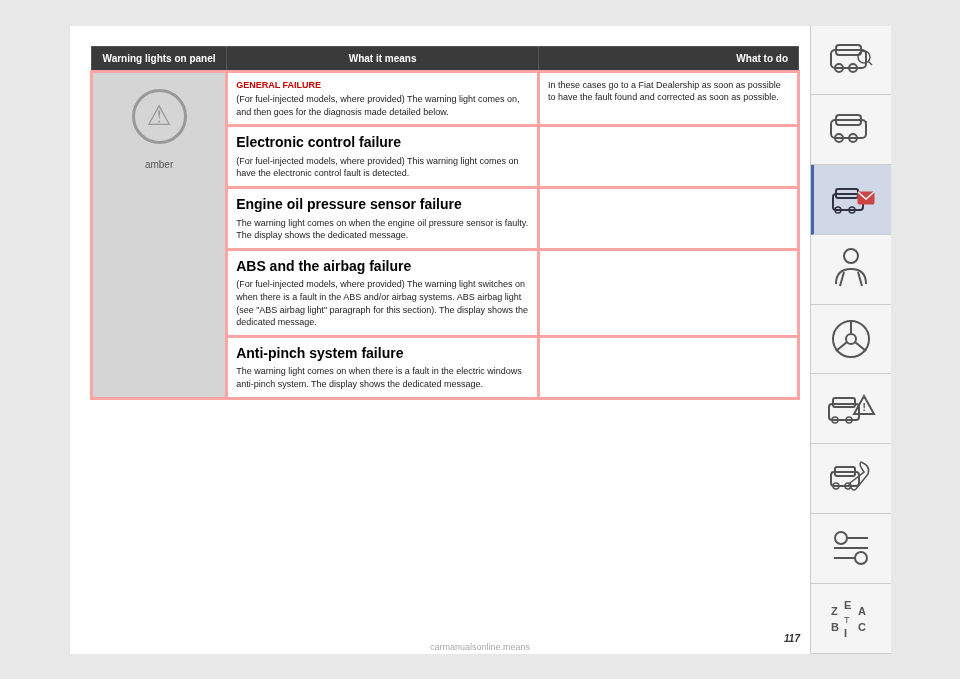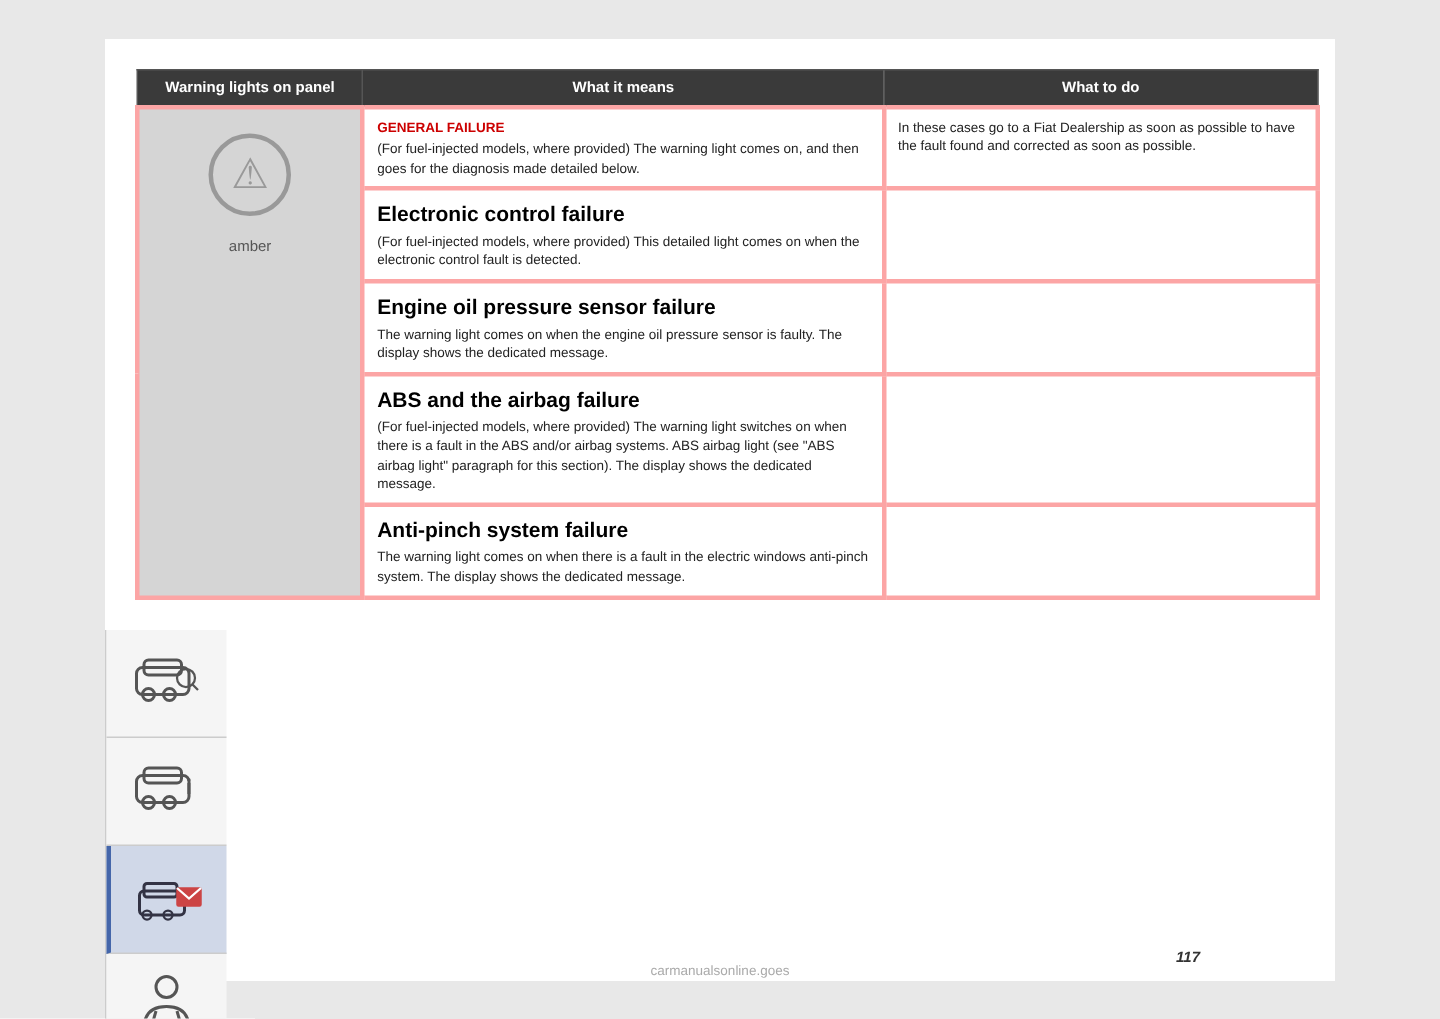--- a/index.html
+++ b/index.html
@@ -13,21 +13,20 @@
       display: flex;
       align-items: center;
       justify-content: center;
     }
     .page {
       background: #ffffff;
       width: 820px;
       height: 628px;
       display: flex;
       position: relative;
-      flex-direction: column;
     }
     .main-content {
       flex: 1;
       padding: 20px 10px 20px 20px;
     }
     .warning-table {
       width: 100%;
       border-collapse: collapse;
       font-size: 10px;
     }
@@ -41,20 +40,21 @@
       border: 1px solid #555;
     }
     .warning-table th.col-panel {
       width: 130px;
     }
     .warning-table th.col-means {
       width: 300px;
     }
     .warning-table th.col-do {
       width: 250px;
+      text-align: right;
     }
     .warning-table td {
       border: 3px solid #fca5a5;
       padding: 6px 8px;
       vertical-align: top;
       font-size: 9px;
       line-height: 1.4;
     }
     .warning-icon {
       display: inline-flex;
@@ -174,21 +174,21 @@
           </td>
           <td>
             <span class="what-to-do-text">In these cases go to a Fiat Dealership as soon as possible
 to have the fault found and corrected as soon as possible.</span>
           </td>
         </tr>
         <tr>
           <td>
             <span class="row-title-black">Electronic control failure</span>
             <span class="means-text">(For fuel-injected models, where provided)
-This detailed light comes on when the electronic control
+This warning light comes on have the electronic control
 fault is detected.</span>
           </td>
           <td>
             <span class="what-to-do-text"></span>
           </td>
         </tr>
         <tr>
           <td>
             <span class="row-title-black">Engine oil pressure sensor failure</span>
             <span class="means-text">The warning light comes on when the engine oil
@@ -220,21 +220,21 @@
 system. The display shows the dedicated
 message.</span>
           </td>
           <td>
             <span class="what-to-do-text"></span>
           </td>
         </tr>
       </tbody>
     </table>
     <div class="page-num">117</div>
-    <div class="watermark">carmanualsonline.goes</div>
+    <div class="watermark">carmanualsonline.means</div>
   </div>
 
   <div class="sidebar">
 
     <div class="sidebar-item">
       <svg class="sidebar-icon" viewBox="0 0 50 50">
         <rect x="5" y="15" width="35" height="18" rx="4" fill="none" stroke="#555" stroke-width="2"></rect>
         <rect x="10" y="10" width="25" height="10" rx="3" fill="none" stroke="#555" stroke-width="2"></rect>
         <circle cx="13" cy="33" r="4" fill="none" stroke="#555" stroke-width="2"></circle>
         <circle cx="27" cy="33" r="4" fill="none" stroke="#555" stroke-width="2"></circle>

